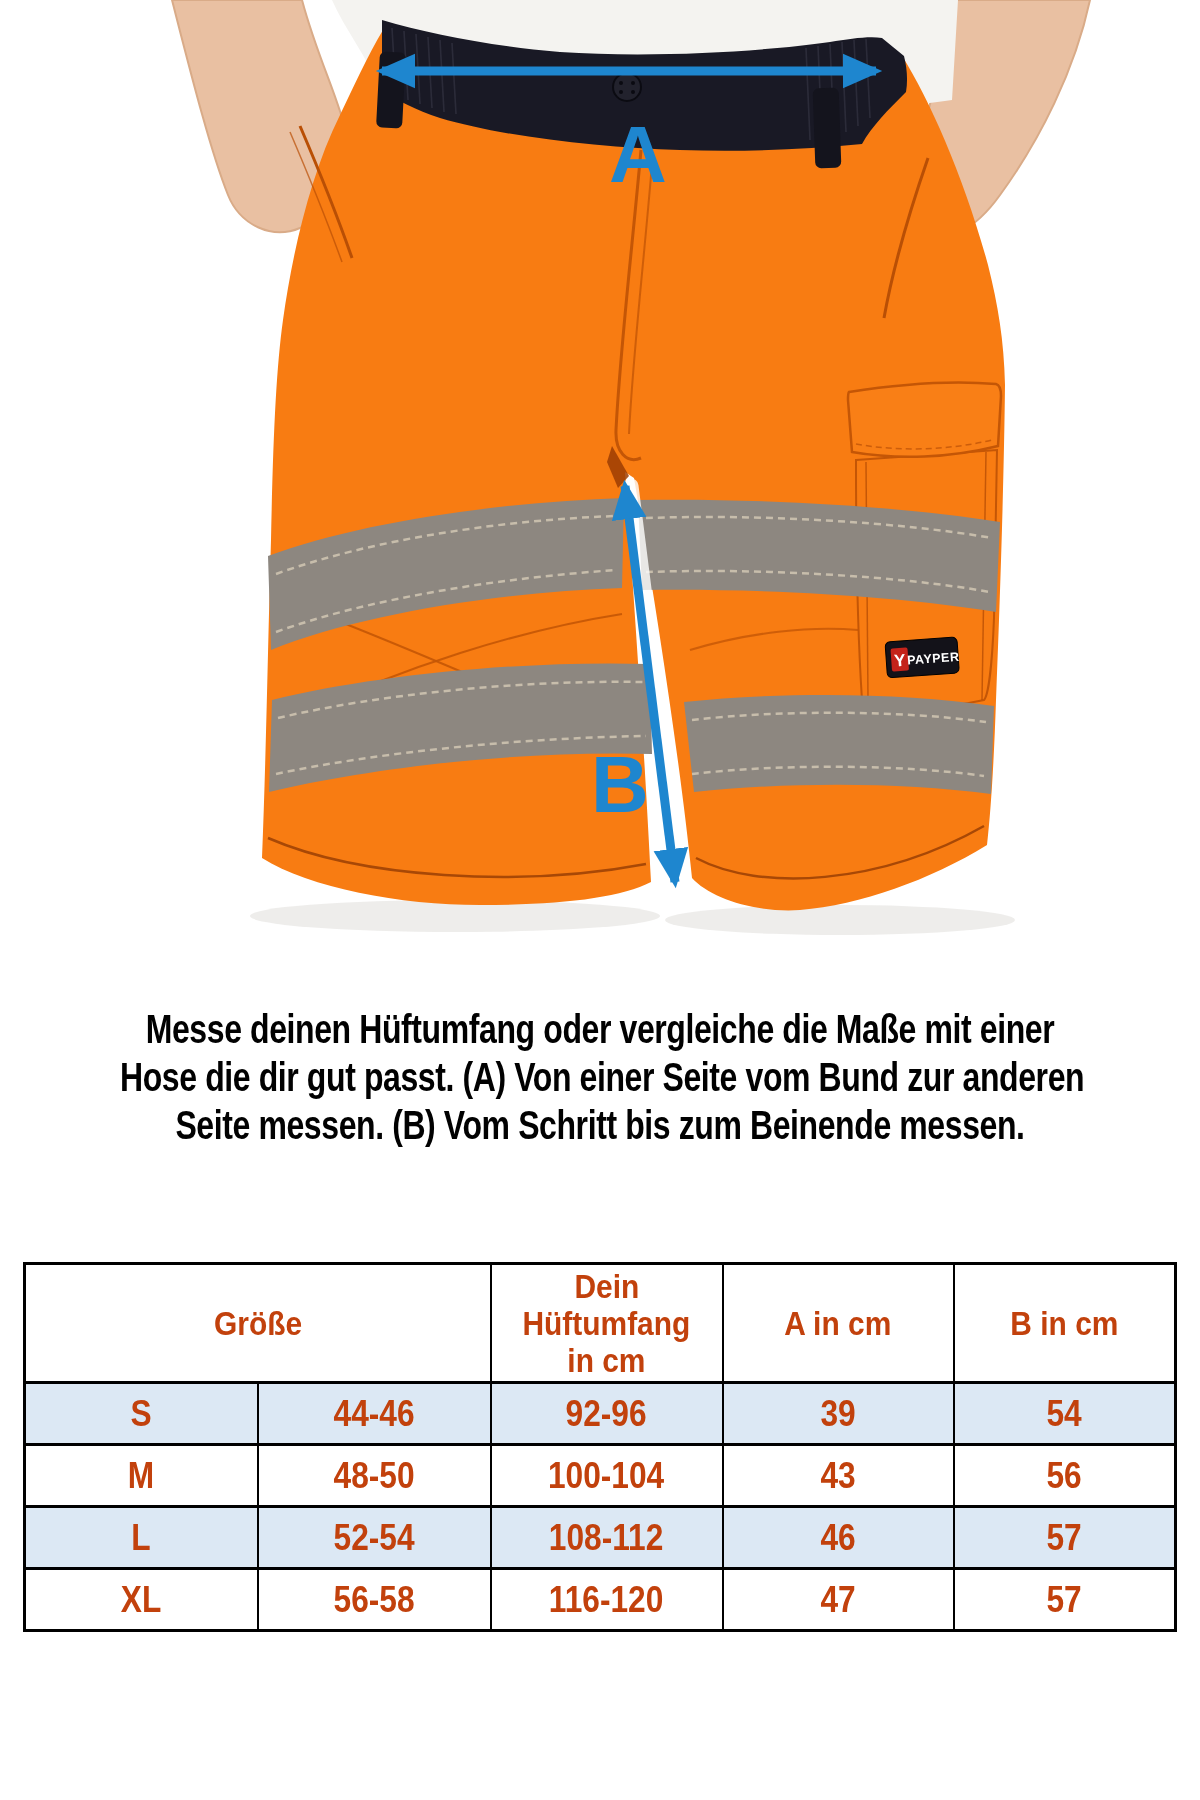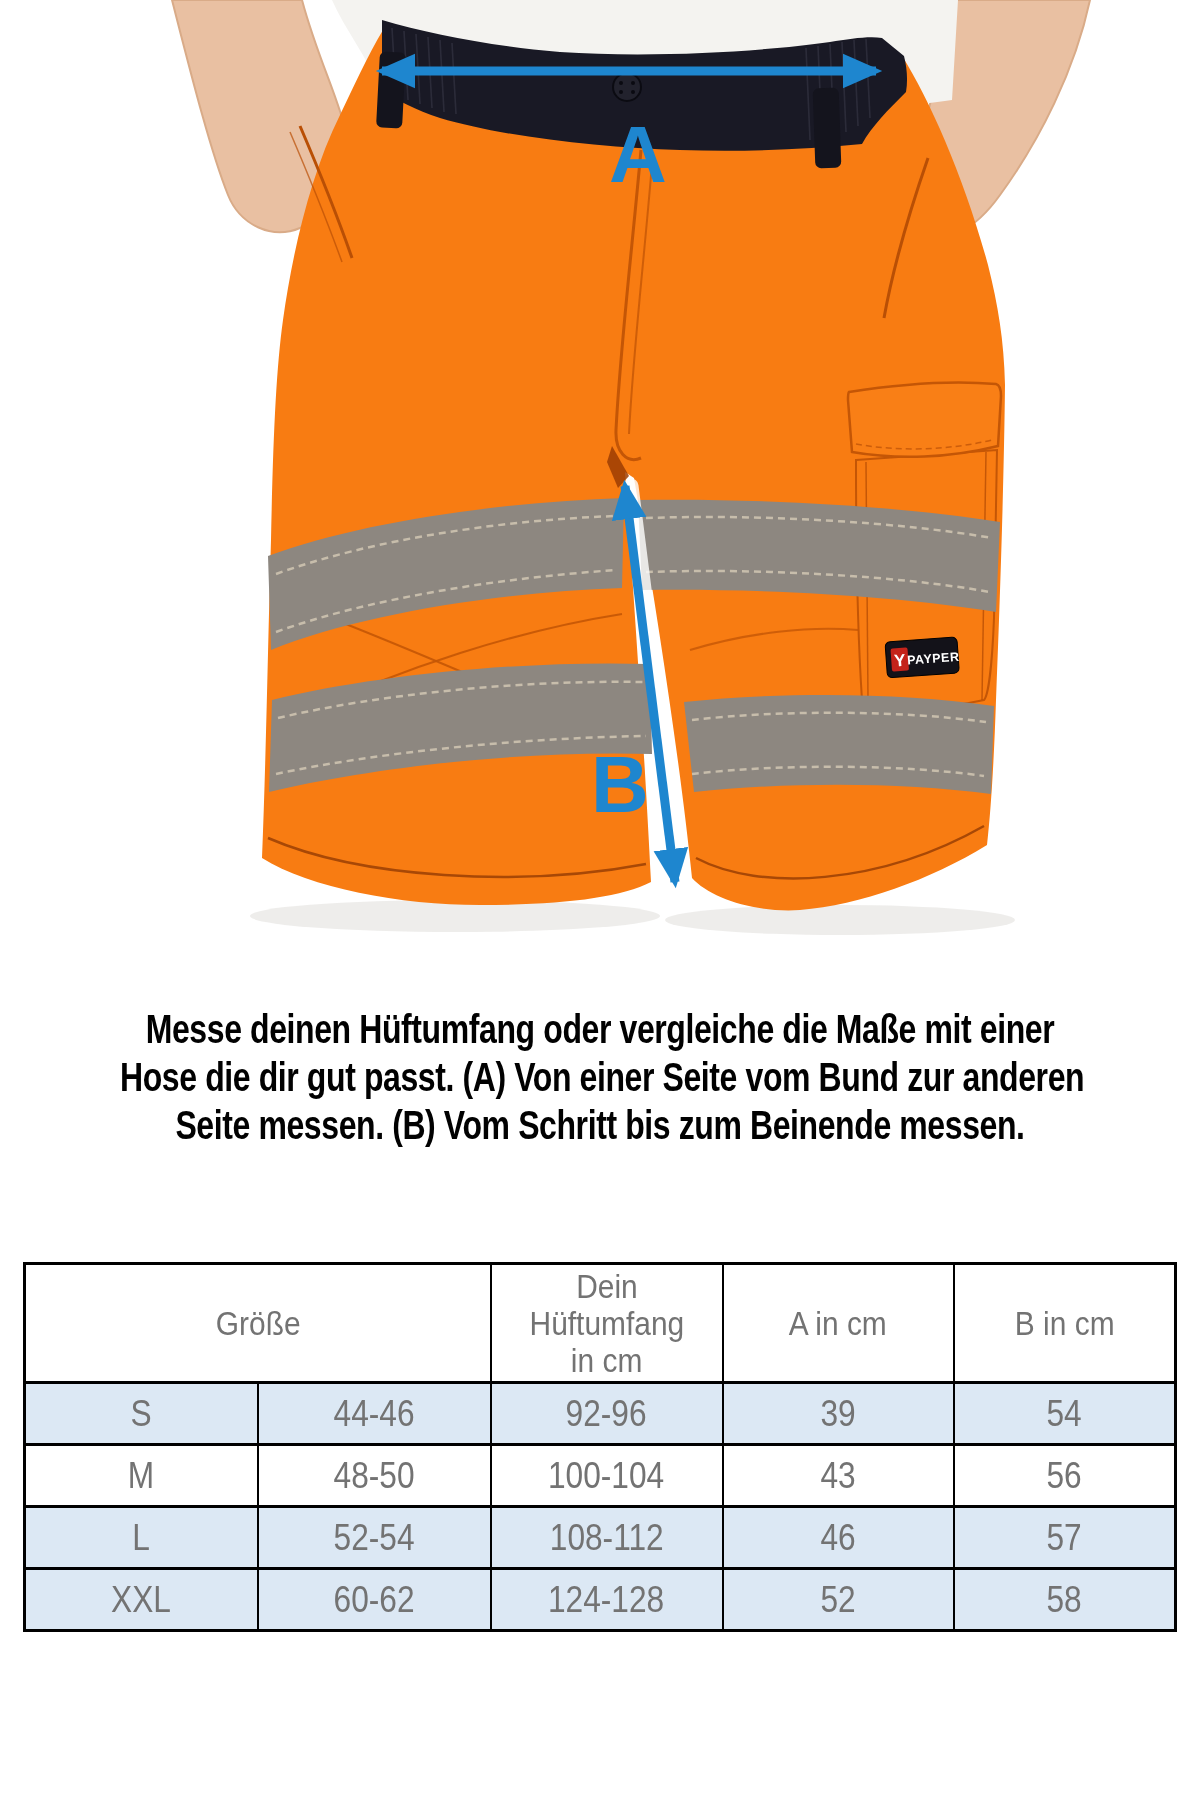--- a/index.html
+++ b/index.html
@@ -20,21 +20,21 @@
   
   .table-wrap{position:absolute;top:1262px;left:23px;}
   table.size{
     border-collapse:collapse;table-layout:fixed;width:1151px;
     border:3px solid #000;background:#ffffff;
   }
   table.size th,table.size td{
     border-left:2px solid #000;border-right:2px solid #000;
     border-top:3px solid #000;border-bottom:3px solid #000;
     padding:0;text-align:center;vertical-align:middle;
-    color:#737373;font-weight:normal;
+    color:#c2410c;font-weight:bold;
   }
   table.size thead th{height:116px;font-size:34px;line-height:36px;}
   table.size tbody td{height:59px;font-size:36px;}
   table.size tr.alt td{background:#dce8f4;}
   .cx{display:inline-block;transform:scaleX(0.88);transform-origin:center;}
   .hiphead div{line-height:37px;}
 </style>
 </head>
 <body>
 
@@ -188,24 +188,24 @@
           <td><span class="cx">43</span></td>
           <td><span class="cx">56</span></td>
         </tr>
         <tr class="alt">
           <td><span class="cx">L</span></td>
           <td><span class="cx">52-54</span></td>
           <td><span class="cx">108-112</span></td>
           <td><span class="cx">46</span></td>
           <td><span class="cx">57</span></td>
         </tr>
-        <tr class="alt">
-          <td><span class="cx">XXL</span></td>
-          <td><span class="cx">60-62</span></td>
-          <td><span class="cx">124-128</span></td>
-          <td><span class="cx">52</span></td>
-          <td><span class="cx">58</span></td>
+        <tr>
+          <td><span class="cx">XL</span></td>
+          <td><span class="cx">56-58</span></td>
+          <td><span class="cx">116-120</span></td>
+          <td><span class="cx">47</span></td>
+          <td><span class="cx">57</span></td>
         </tr>
       </tbody>
     </table>
   </div>
 
 </div>
 
 </body></html>

